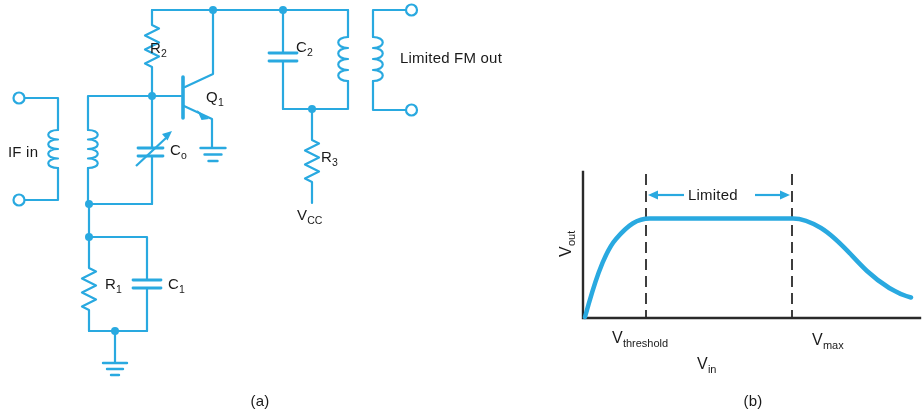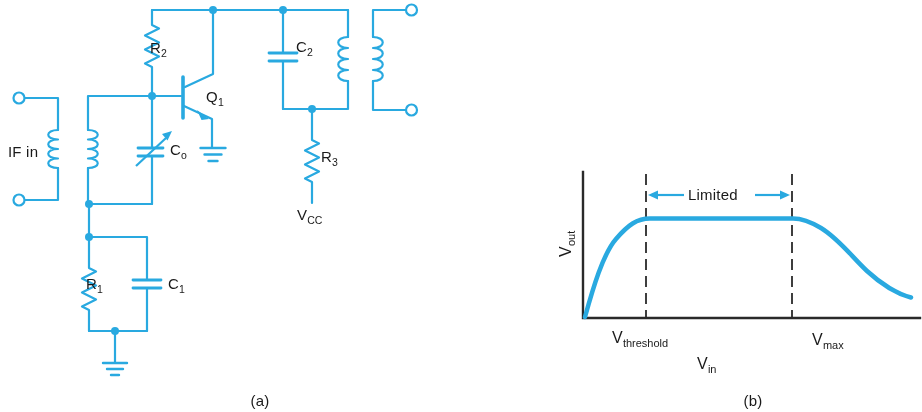--- a/index.html
+++ b/index.html
@@ -120,23 +120,24 @@
       <polygon class="bluefill" points="790,195 780,190.5 780,199.5"></polygon>
     </g>
   </svg>
 
   <div class="lbl" style="left:8px;top:144px">IF in</div>
   <div class="lbl" style="left:150px;top:40px"><span>R</span><span class="sub">2</span></div>
   <div class="lbl" style="left:206px;top:89px"><span>Q</span><span class="sub">1</span></div>
   <div class="lbl" style="left:170px;top:142px"><span>C</span><span class="sub">o</span></div>
   <div class="lbl" style="left:296px;top:39px"><span>C</span><span class="sub">2</span></div>
   <div class="lbl" style="left:321px;top:149px"><span>R</span><span class="sub">3</span></div>
-  <div class="lbl" style="left:86px;top:276px"><span>R</span><span class="sub">1</span></div>
+  <div class="lbl" style="left:105px;top:276px"><span>R</span><span class="sub">1</span></div>
   <div class="lbl" style="left:168px;top:276px"><span>C</span><span class="sub">1</span></div>
   <div class="lbl" style="left:297px;top:207px"><span>V</span><span class="sub">CC</span></div>
+  <div class="lbl" style="left:400px;top:50px">Limited FM out</div>
   <div class="lbl center" style="left:245px;top:393px;width:30px">(a)</div>
 
   <div class="lbl glbl rot center" style="left:540px;top:235px;width:52px"><span>V</span><span class="sub">out</span></div>
   <div class="lbl" style="left:688px;top:187px">Limited</div>
   <div class="lbl glbl" style="left:612px;top:329px"><span>V</span><span class="sub">threshold</span></div>
   <div class="lbl glbl" style="left:812px;top:331px"><span>V</span><span class="sub">max</span></div>
   <div class="lbl glbl" style="left:697px;top:355px"><span>V</span><span class="sub">in</span></div>
   <div class="lbl center" style="left:738px;top:393px;width:30px">(b)</div>
 
 </div>

